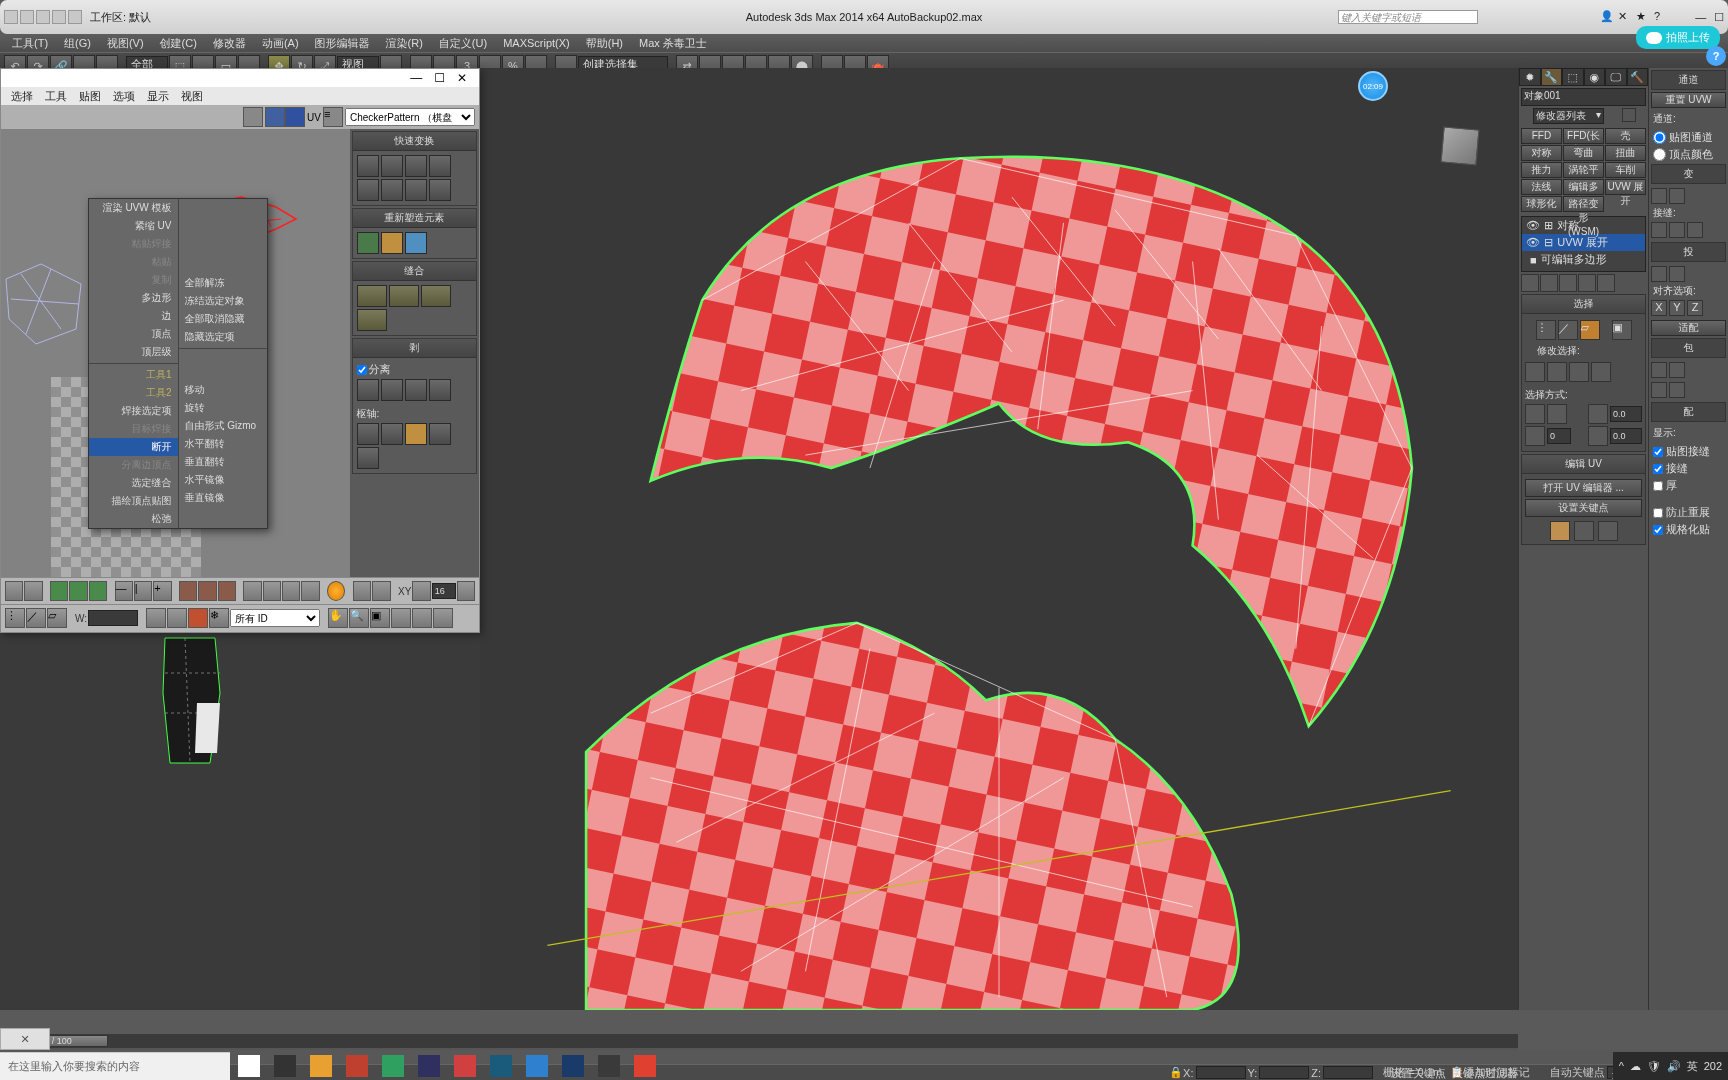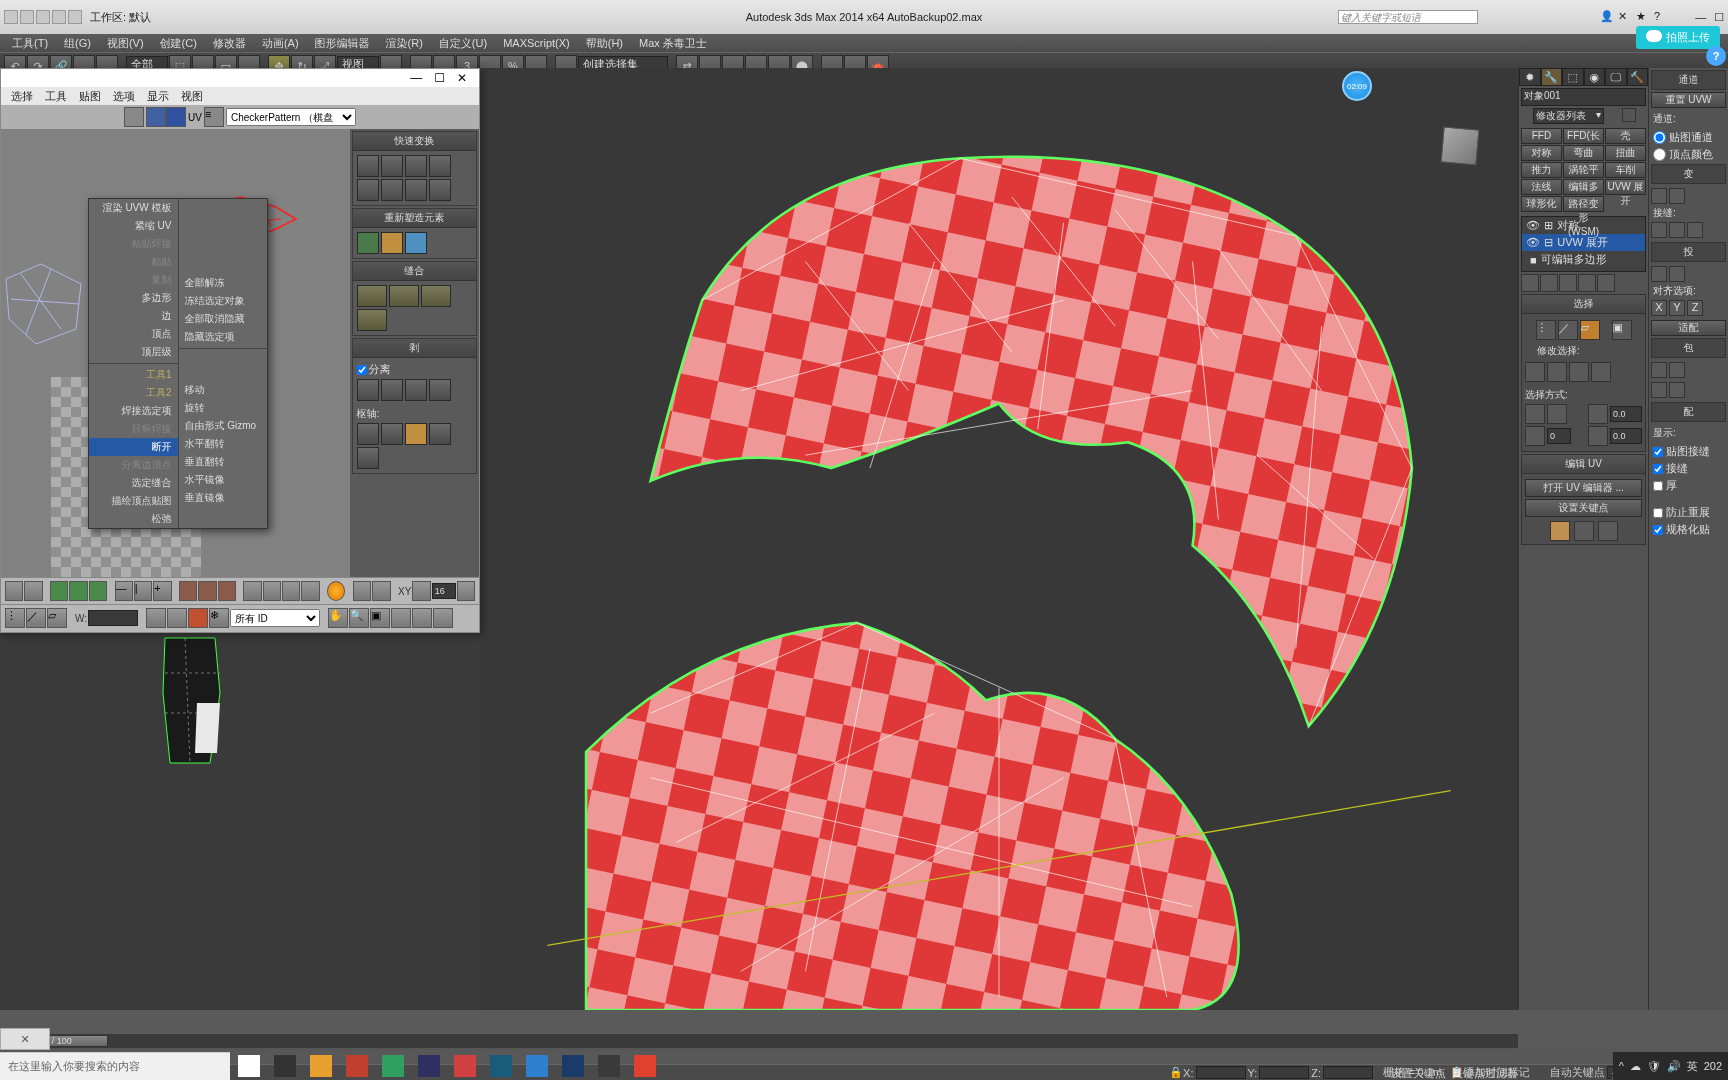--- a/index.html
+++ b/index.html
@@ -1,51 +1,51 @@
 <!DOCTYPE html>
 <html><head>
 <meta charset="utf-8">
 <style>
 * { margin: 0; padding: 0; box-sizing: border-box; font-family: "Microsoft YaHei", sans-serif; font-size: 11px; }
 body { background: #5a5a5a; width: 1728px; height: 1080px; overflow: hidden; position: relative; user-select: none; }
 
 
-.titlebar { height: 18px; background: linear-gradient(#e8e8e8,#d0d0d0); display: flex; align-items: center; padding: 17px 4px; color: #222; position: relative; }
+.titlebar { height: 18px; background: linear-gradient(#e8e8e8,#d0d0d0); display: flex; align-items: center; padding: 17px 4px; color: #222; position: relative; border-radius: 7px; }
 .titlebar .title-text { position: absolute; left: 50%; transform: translateX(-50%); font-size: 11px; }
 .titlebar .quick-tools { display: flex; gap: 2px; }
 .titlebar .quick-tools span { width: 14px; height: 14px; background: #c8c8c8; border: 1px solid #999; display: inline-block; }
 .titlebar .workspace { margin-left: 8px; font-size: 11px; }
 .titlebar .search-box { position: absolute; right: 250px; width: 140px; height: 14px; background: #fff; border: 1px solid #999; font-size: 10px; padding: 0 2px; color: #888; font-style: italic; }
 .titlebar .right-icons { position: absolute; right: 60px; display: flex; gap: 4px; }
 .titlebar .right-icons span { width: 14px; height: 14px; display: inline-block; }
 .titlebar .win-controls { position: absolute; right: 4px; display: flex; gap: 8px; font-size: 12px; }
 
 
 .menubar { height: 18px; background: linear-gradient(#5d5d5d,#4d4d4d); display: flex; align-items: center; padding: 0 4px; color: #ddd; }
 .menubar span { padding: 0 8px; cursor: pointer; }
 
 
-.cyan-btn { position: absolute; right: 8px; top: 26px; background: #1ec8d8; color: #fff; padding: 4px 10px; border-radius: 3px; display: flex; gap: 4px; }
+.cyan-btn { position: absolute; right: 8px; top: 26px; background: #1ec8d8; color: #fff; padding: 4px 10px; border-radius: 10px; display: flex; align-items: center; gap: 4px; }
 .cyan-btn .cloud { width: 16px; height: 12px; background: #fff; border-radius: 6px; }
 .help-circle { position: absolute; right: 2px; top: 46px; width: 20px; height: 20px; background: #4aa8ff; color: #fff; border-radius: 50%; display: flex; align-items: center; justify-content: center; font-weight: bold; }
 
 
 .toolbar { height: 28px; background: linear-gradient(#4a4a4a,#3a3a3a); display: flex; align-items: center; padding: 0 4px; gap: 1px; border-top: 1px solid #666; border-bottom: 1px solid #222; }
 .tb-btn { width: 22px; height: 22px; background: linear-gradient(#6a6a6a,#505050); border: 1px solid #2a2a2a; display: inline-flex; align-items: center; justify-content: center; color: #ccc; }
 .tb-sep { width: 6px; }
 .tb-dropdown { height: 20px; background: #3a3a3a; border: 1px solid #222; color: #ddd; padding: 0 14px 0 4px; position: relative; }
 .tb-btn.active { background: linear-gradient(#8a8a4a,#6a6a3a); }
 
 
 .uv-window { position: absolute; left: 0; top: 68px; width: 480px; height: 565px; background: #cecece; border: 1px solid #888; box-shadow: 2px 2px 8px rgba(0,0,0,0.4); z-index: 50; }
 .uv-title { height: 18px; background: #fff; display: flex; align-items: center; justify-content: flex-end; padding: 0 6px; }
 .uv-title span { margin: 0 6px; cursor: pointer; font-size: 12px; }
 .uv-menu { height: 18px; background: #e8e8e8; display: flex; align-items: center; padding: 0 4px; color: #222; }
 .uv-menu span { padding: 0 6px; }
-.uv-toolbar2 { height: 24px; background: #b0b0b0; display: flex; align-items: center; padding: 0 4px; justify-content: center; }
+.uv-toolbar2 { height: 24px; background: #b0b0b0; display: flex; align-items: center; padding: 0 4px; justify-content: flex-end; }
 .uv-toolbar2 .left { display: flex; gap: 2px; }
 .uv-toolbar2 .tb2-btn { width: 20px; height: 20px; background: #888; border: 1px solid #555; }
 .uv-toolbar2 .right { display: flex; align-items: center; gap: 2px; }
 .uv-toolbar2 select { height: 18px; width: 130px; font-size: 10px; }
 .uv-canvas-area { display: flex; height: 448px; }
 .uv-canvas { width: 350px; background: #828282; position: relative; overflow: hidden; }
 .checker-bg { position: absolute; left: 50px; bottom: 0; width: 150px; height: 200px; background: repeating-conic-gradient(#999 0 25%, #ccc 0 50%) 0 0/20px 20px; opacity: 0.6; }
 .uv-shape1 { position: absolute; left: 180px; top: 60px; width: 120px; height: 70px; }
 .uv-shape2 { position: absolute; left: 0; top: 130px; width: 90px; height: 90px; }
 
@@ -71,21 +71,21 @@
 .uv-bottom { height: 55px; background: #b8b8b8; }
 .uv-bottom-row { height: 27px; display: flex; align-items: center; padding: 0 4px; gap: 1px; border-top: 1px solid #888; }
 .uv-bottom-row .bb-btn { width: 20px; height: 20px; background: linear-gradient(#999,#777); border: 1px solid #555; }
 .uv-bottom-row .bb-sep { width: 6px; }
 .uv-bottom-row .orange { background: radial-gradient(#ffb030,#e08000); border-radius: 50%; }
 
 
 .viewport { position: absolute; left: 0; top: 68px; right: 210px; bottom: 70px; background: #3a3a3a; }
 .viewport-main { position: absolute; left: 480px; top: 0; right: 0; bottom: 0; background: #383838; overflow: hidden; }
 .mesh-svg { width: 100%; height: 100%; }
-.timer-badge { position: absolute; right: 146px; top: 3px; width: 30px; height: 30px; background: radial-gradient(#4eb5ff,#1a8de0); border-radius: 50%; display: flex; align-items: center; justify-content: center; color: #fff; font-size: 8px; border: 2px solid #8ed0ff; z-index: 5; }
+.timer-badge { position: absolute; right: 130px; top: 3px; width: 30px; height: 30px; background: radial-gradient(#4eb5ff,#1a8de0); border-radius: 50%; display: flex; align-items: center; justify-content: center; color: #fff; font-size: 8px; border: 2px solid #8ed0ff; z-index: 5; }
 .viewcube { position: absolute; right: 40px; top: 60px; width: 36px; height: 36px; background: linear-gradient(135deg,#aaa,#777); border: 1px solid #555; z-index: 5; transform: rotate(5deg); }
 
 
 .cmd-panel { position: absolute; right: 0; top: 68px; width: 210px; bottom: 70px; background: #535353; color: #ddd; border-left: 1px solid #333; overflow: hidden; display: flex; }
 .cmd-col1 { width: 130px; border-right: 1px solid #333; }
 .cmd-col2 { flex: 1; }
 .cmd-tabs { height: 18px; background: #3a3a3a; display: flex; }
 .cmd-tabs span { flex: 1; border: 1px solid #222; display: flex; align-items: center; justify-content: center; }
 .cmd-name-field { height: 18px; background: #3a3a3a; border: 1px solid #222; margin: 2px; padding: 0 2px; font-size: 10px; }
 .cmd-dropdown { height: 16px; background: #3a3a3a; border: 1px solid #222; margin: 0 2px 2px; font-size: 10px; padding: 0 2px; position: relative; }

